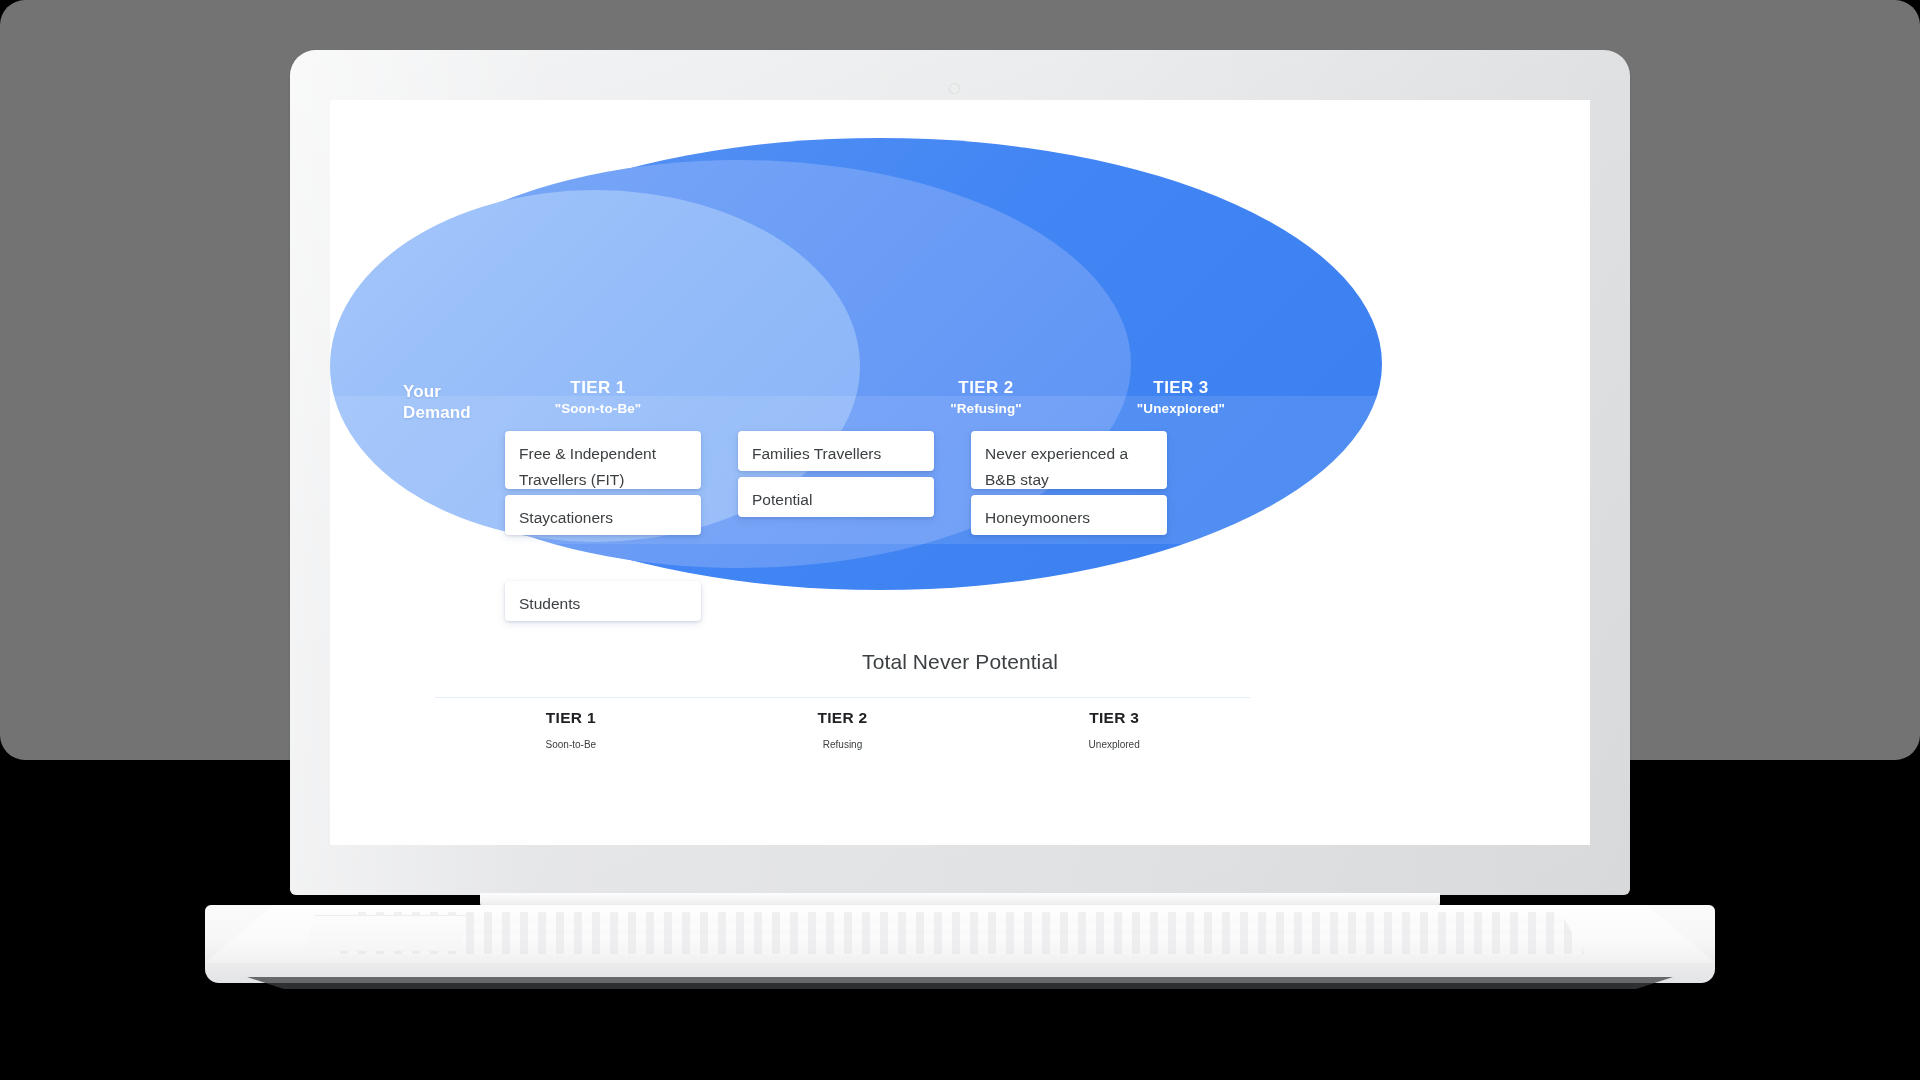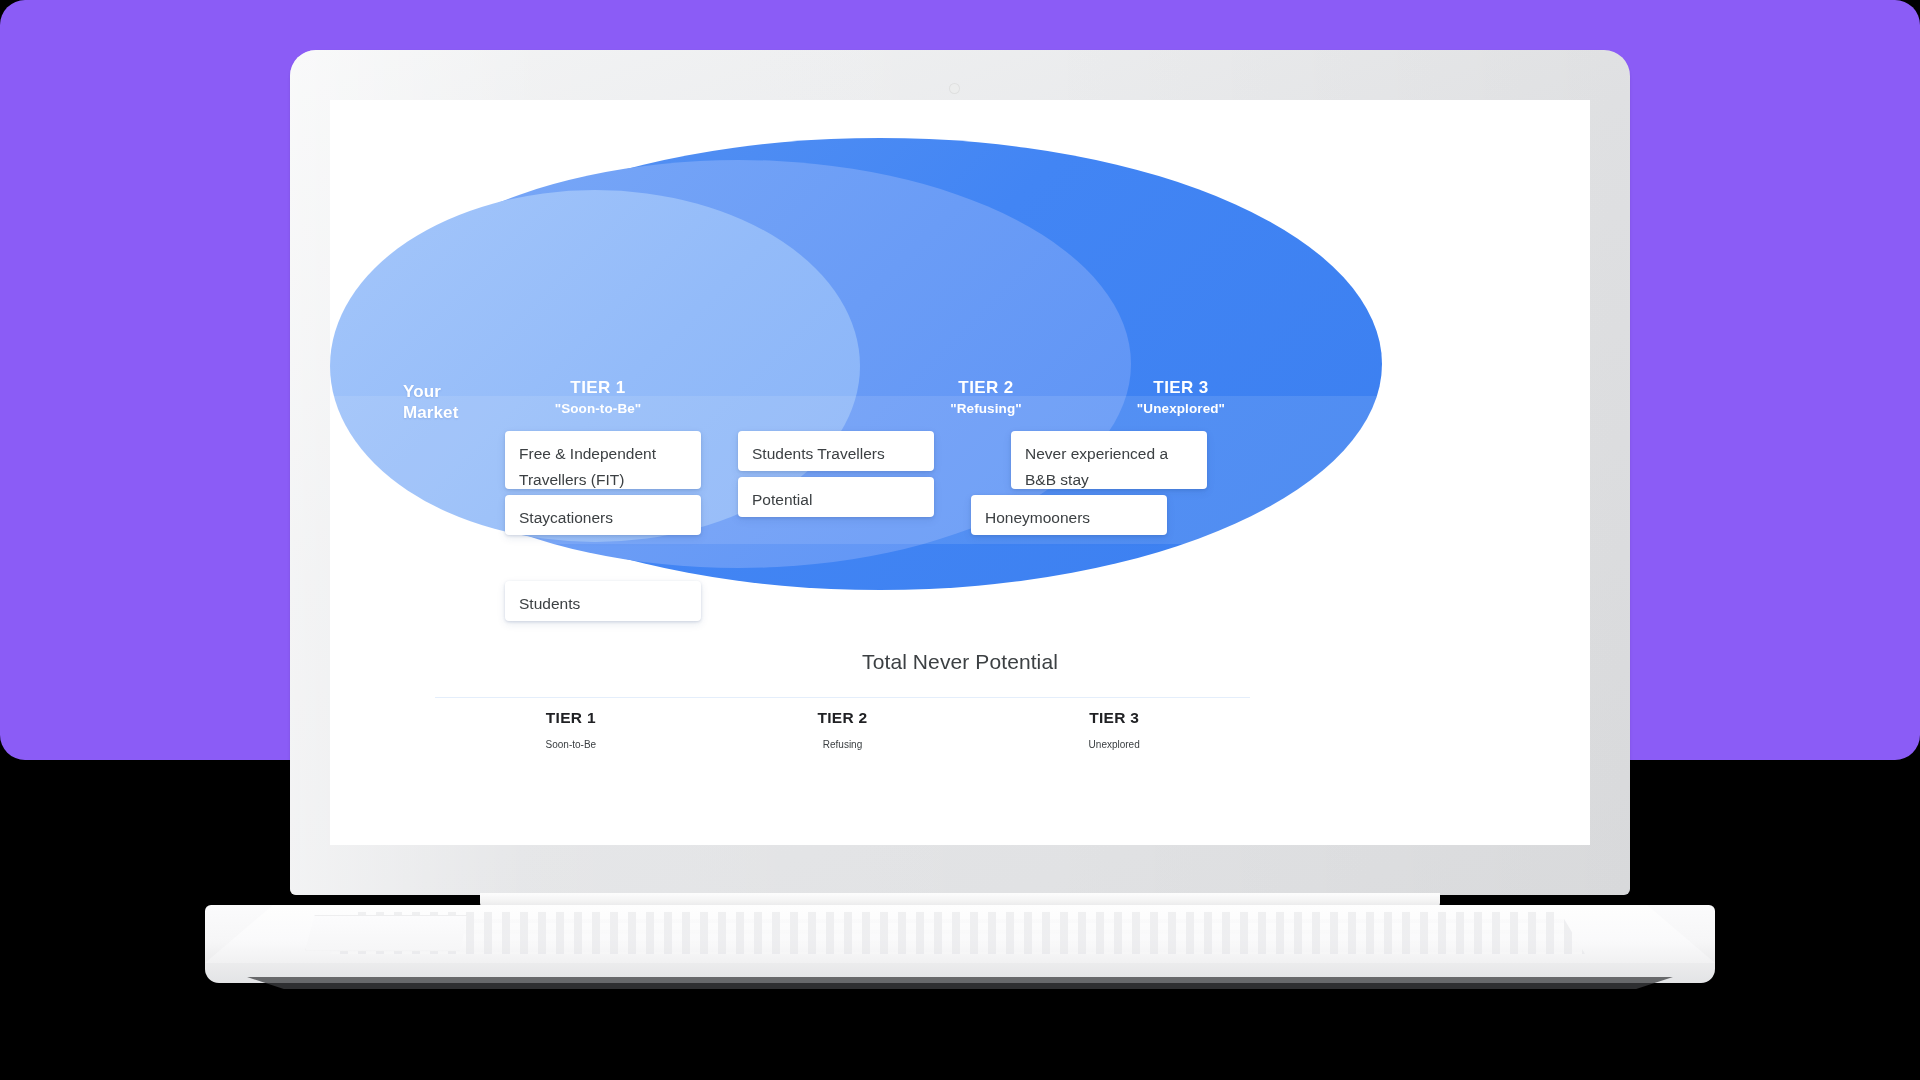--- a/index.html
+++ b/index.html
@@ -9,21 +9,21 @@
     width: 1920px;
     height: 1080px;
     overflow: hidden;
     font-family: "Liberation Sans", sans-serif;
   }
 
   #stage {
     position: relative;
     width: 1920px;
     height: 760px;
-    background: #8b5cf6;
+    background: #737373;
     border-radius: 25px;
   }
 
   
   #laptop {
     position: absolute;
     left: 0; top: 0;
     width: 1920px; height: 1080px;
   }
 
@@ -246,21 +246,21 @@
   }
   .col1 { left: 175px; width: 196px; }
   .col2 { left: 408px; width: 196px; }
   .col3 { left: 641px; width: 196px; }
 
   .c1a { top: 331px; height: 58px; }
   .c1b { top: 395px; height: 40px; }
   .c1c { top: 441px; height: 40px; margin-top: 40px; }
   .c2a { top: 331px; height: 40px; }
   .c2b { top: 377px; height: 40px; }
-  .c3a { top: 331px; height: 58px; margin-left: 40px; }
+  .c3a { top: 331px; height: 58px; }
   .c3b { top: 395px; height: 40px; }
 
   
   .demand-title {
     position: absolute;
     left: 0;
     top: 550px;
     width: 1260px;
     text-align: center;
     font-size: 21px;
@@ -317,41 +317,41 @@
           <div class="venn">
 
             <div class="ellipse tier3"></div>
             <div class="ellipse tier2"></div>
             <div class="ellipse tier1"></div>
 
             <div class="band"></div>
 
             <div class="your-market">
               <div>Your</div>
-              <div>Market</div>
+              <div>Demand</div>
             </div>
 
             <div class="tier-head h1">
               <div class="t-title">TIER 1</div>
               <div class="t-sub">"Soon-to-Be"</div>
             </div>
             <div class="tier-head h2">
               <div class="t-title">TIER 2</div>
               <div class="t-sub">"Refusing"</div>
             </div>
             <div class="tier-head h3">
               <div class="t-title">TIER 3</div>
               <div class="t-sub">"Unexplored"</div>
             </div>
 
             <div class="card col1 c1a">Free &amp; Independent Travellers (FIT)</div>
             <div class="card col1 c1b">Staycationers</div>
             <div class="card col1 c1c">Students</div>
 
-            <div class="card col2 c2a">Students Travellers</div>
+            <div class="card col2 c2a">Families Travellers</div>
             <div class="card col2 c2b">Potential</div>
 
             <div class="card col3 c3a">Never experienced a B&amp;B stay</div>
             <div class="card col3 c3b">Honeymooners</div>
           </div>
 
           <div class="demand-title">Total Never Potential</div>
           <div class="divider"></div>
 
           <div class="legend">

